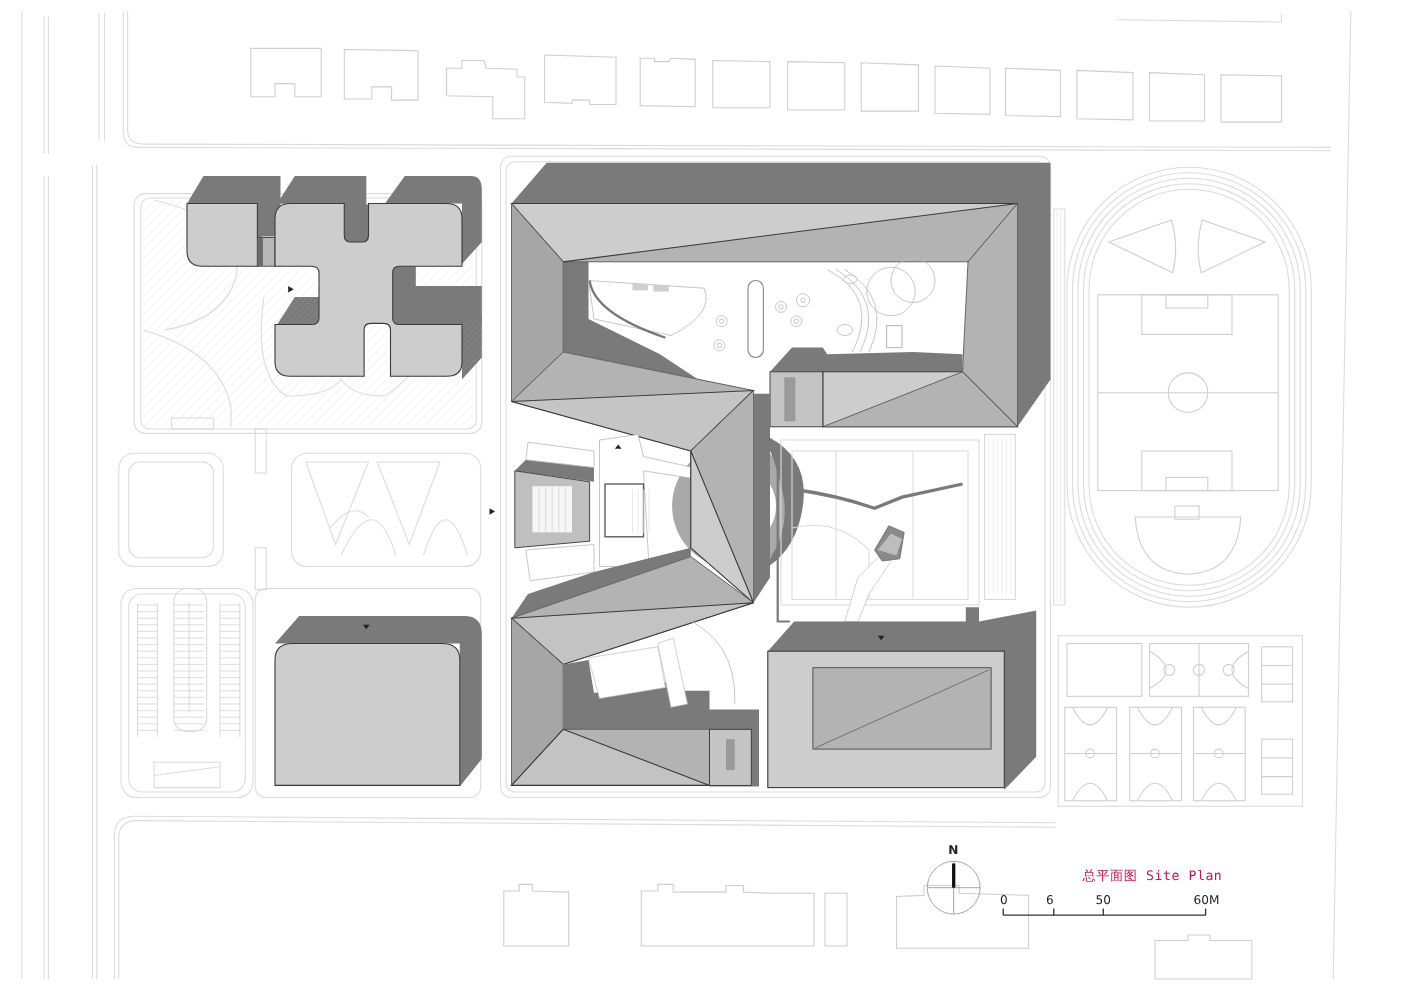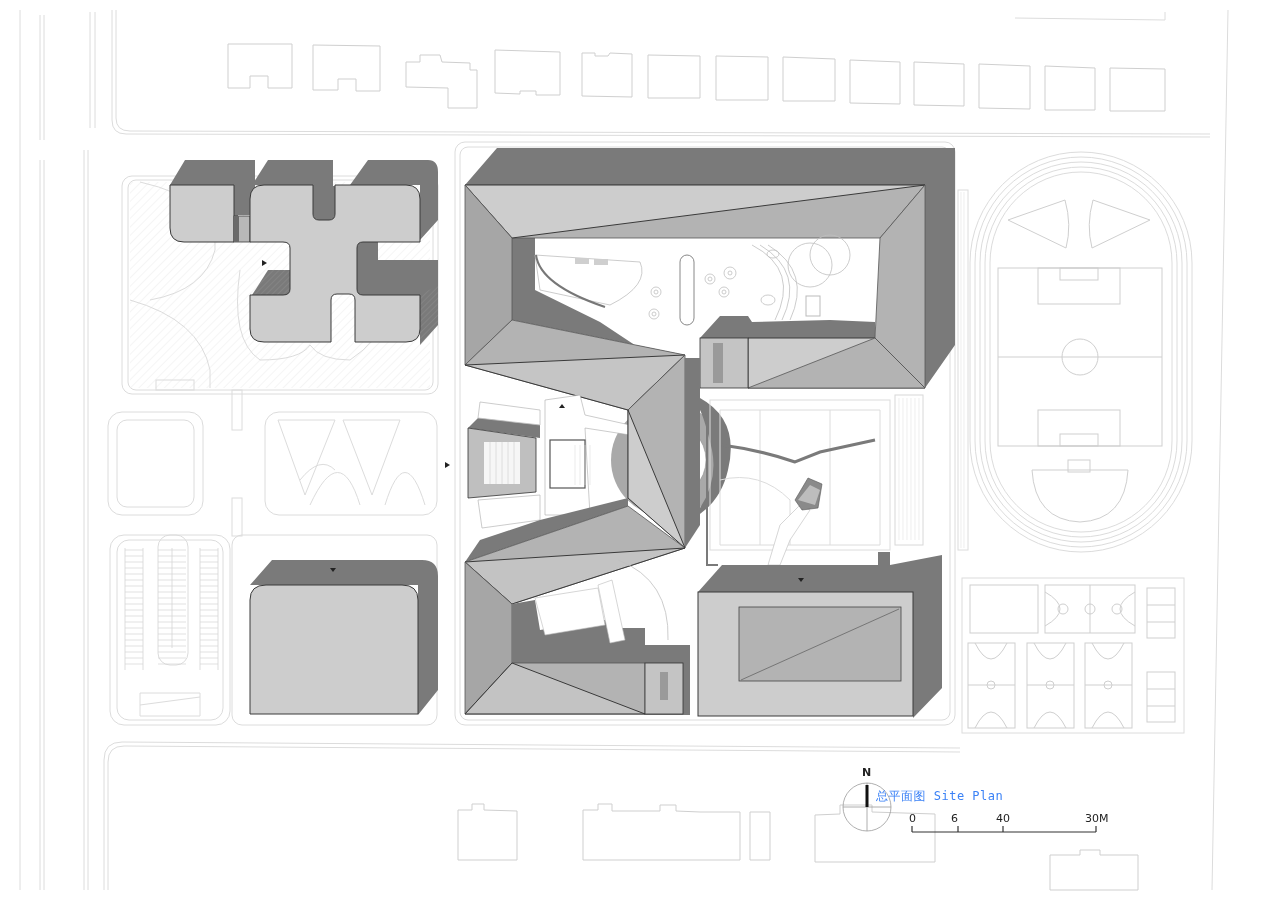--- a/index.html
+++ b/index.html
@@ -10,21 +10,21 @@
   .roofL { fill:#cdcdcd; stroke:#3a3a3a; stroke-width:1; }
   .roofM { fill:#b3b3b3; stroke:#555; stroke-width:0.8; }
   .roofD { fill:#a6a6a6; stroke:#555; stroke-width:0.8; }
   .shadow { fill:#7a7a7a; stroke:none; }
   .hatch { fill:url(#hatch); stroke:none; }
   .hatchD { fill:url(#hatchD); stroke:none; }
   .thin { fill:none; stroke:#bfbfbf; stroke-width:0.8; }
   .dark { fill:#222; }
   .labels { position:absolute; left:0; top:0; width:1280px; height:904px; pointer-events:none; }
   .north-letter { position:absolute; left:862px; top:766px; font-size:11px; font-weight:bold; color:#222; font-family:"DejaVu Sans", sans-serif; }
-  .plan-title { position:absolute; left:876px; top:788px; font-size:12px; color:#3b82f6; letter-spacing:0.5px; font-family:"DejaVu Sans Mono", monospace; }
+  .plan-title { position:absolute; left:984px; top:788px; font-size:12px; color:#be185d; letter-spacing:0.5px; font-family:"DejaVu Sans Mono", monospace; }
   .tick-label { position:absolute; top:812px; font-size:11px; color:#222; font-family:"DejaVu Sans", sans-serif; }
 </style>
 </head>
 <body>
 
 <svg id="plan" viewBox="0 0 1280 904" xmlns="http://www.w3.org/2000/svg">
   <defs>
     <pattern id="hatch" width="6" height="6" patternUnits="userSpaceOnUse" patternTransform="rotate(45)">
       <line x1="0" y1="0" x2="0" y2="6" stroke="#ececec" stroke-width="1"></line>
     </pattern>
@@ -406,15 +406,15 @@
     <line x1="1003" y1="826" x2="1003" y2="832" stroke="#333" stroke-width="1.2"></line>
     <line x1="1096" y1="826" x2="1096" y2="832" stroke="#333" stroke-width="1.2"></line>
   </g>
 </svg>
 
 <div class="labels">
   <span class="north-letter">N</span>
   <span class="plan-title">总平面图 Site Plan</span>
   <span class="tick-label" style="left:909px">0</span>
   <span class="tick-label" style="left:951px">6</span>
-  <span class="tick-label" style="left:996px">40</span>
-  <span class="tick-label" style="left:1085px">30M</span>
+  <span class="tick-label" style="left:996px">50</span>
+  <span class="tick-label" style="left:1085px">60M</span>
 </div>
 
 </body></html>

